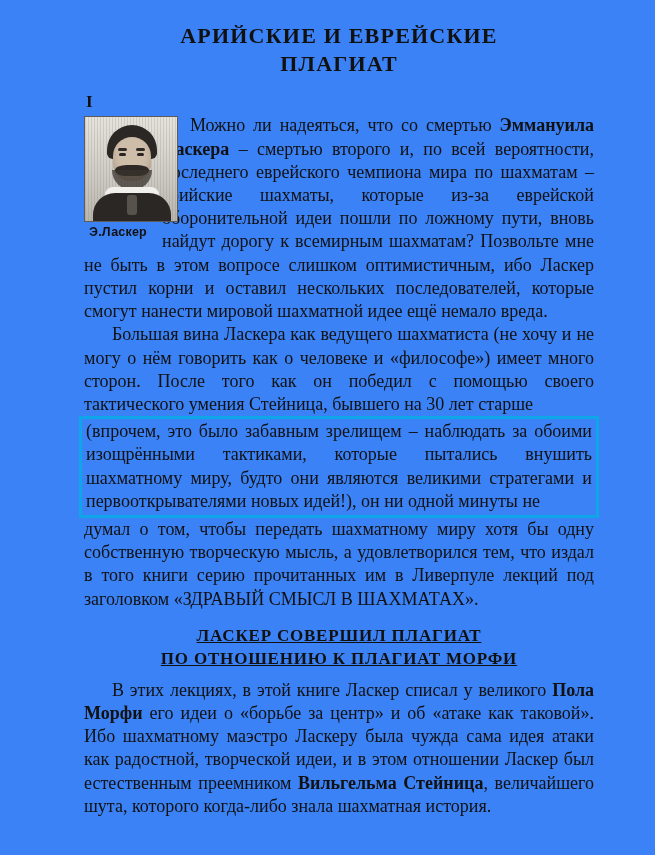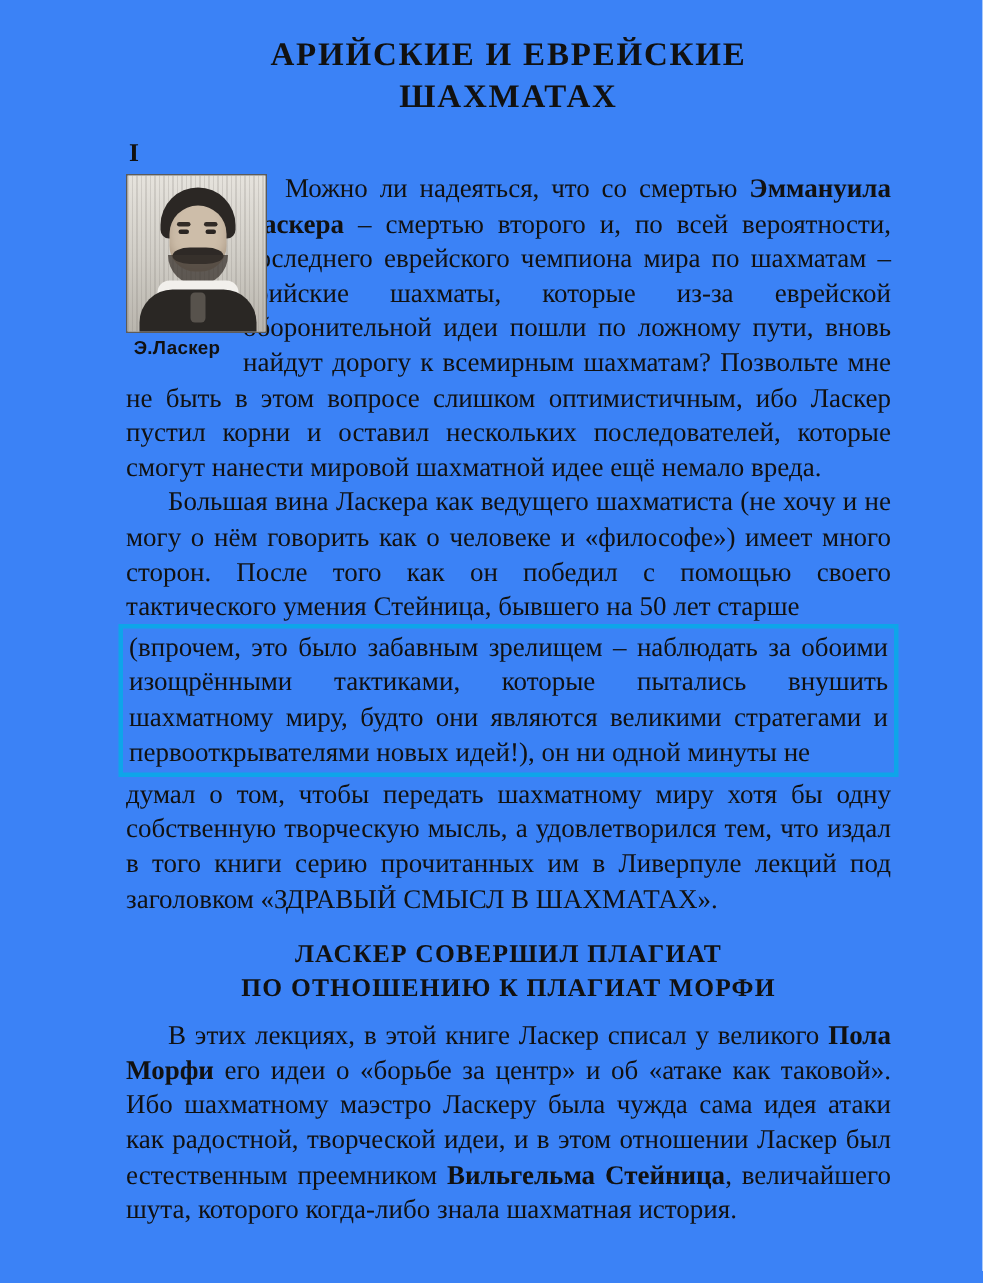--- a/index.html
+++ b/index.html
@@ -161,33 +161,34 @@
   .highlight-box p {
     text-indent: 0;
   }
   .subhead {
     text-align: center;
     font-weight: bold;
     font-size: 17px;
     letter-spacing: 0.8px;
     line-height: 1.35;
     margin: 14px 0 8px 0;
+    text-decoration: underline;
   }
   .subhead .l2 { display: block; }
   b, strong { font-weight: bold; }
 </style>
 </head>
 <body>
 
 <div class="page">
   <div class="content">
 
     <h1 class="title">
       <span>АРИЙСКИЕ И ЕВРЕЙСКИЕ</span>
-      <span class="line2">ШАХМАТАХ</span>
+      <span class="line2">ПЛАГИАТ</span>
     </h1>
 
     <div class="section-num">I</div>
 
     <div class="float-img">
       <div class="portrait">
         <div class="bg"></div>
         <div class="hair"></div>
         <div class="face"></div>
         <div class="brow-l"></div>
@@ -198,21 +199,21 @@
         <div class="beard"></div>
         <div class="collar"></div>
         <div class="body"></div>
         <div class="tie"></div>
       </div>
       <div class="caption">Э.Ласкер</div>
     </div>
 
     <p class="body"><span>Можно ли надеяться, что со смертью </span><b>Эммануила Ласкера</b><span> – смертью второго и, по всей вероятности, последнего еврейского чемпиона мира по шахматам – арийские шахматы, которые из-за еврейской оборонительной идеи пошли по ложному пути, вновь найдут дорогу к всемирным шахматам? Позвольте мне не быть в этом вопросе слишком оптимистичным, ибо Ласкер пустил корни и оставил нескольких последователей, которые смогут нанести мировой шахматной идее ещё немало вреда.</span></p>
 
-    <p class="body">Большая вина Ласкера как ведущего шахматиста (не хочу и не могу о нём говорить как о человеке и «философе») имеет много сторон. После того как он победил с помощью своего тактического умения Стейница, бывшего на 50 лет старше</p>
+    <p class="body">Большая вина Ласкера как ведущего шахматиста (не хочу и не могу о нём говорить как о человеке и «философе») имеет много сторон. После того как он победил с помощью своего тактического умения Стейница, бывшего на 30 лет старше</p>
 
     <div class="highlight-box">
       <p class="body">(впрочем, это было забавным зрелищем – наблюдать за обоими изощрёнными тактиками, которые пытались внушить шахматному миру, будто они являются великими стратегами и первооткрывателями новых идей!), он ни одной минуты не</p>
     </div>
 
     <p class="body" style="text-indent:0;">думал о том, чтобы передать шахматному миру хотя бы одну собственную творческую мысль, а удовлетворился тем, что издал в того книги серию прочитанных им в Ливерпуле лекций под заголовком «ЗДРАВЫЙ СМЫСЛ В ШАХМАТАХ».</p>
 
     <h2 class="subhead">
       <span>ЛАСКЕР СОВЕРШИЛ ПЛАГИАТ</span>
       <span class="l2">ПО ОТНОШЕНИЮ К ПЛАГИАТ МОРФИ</span>

